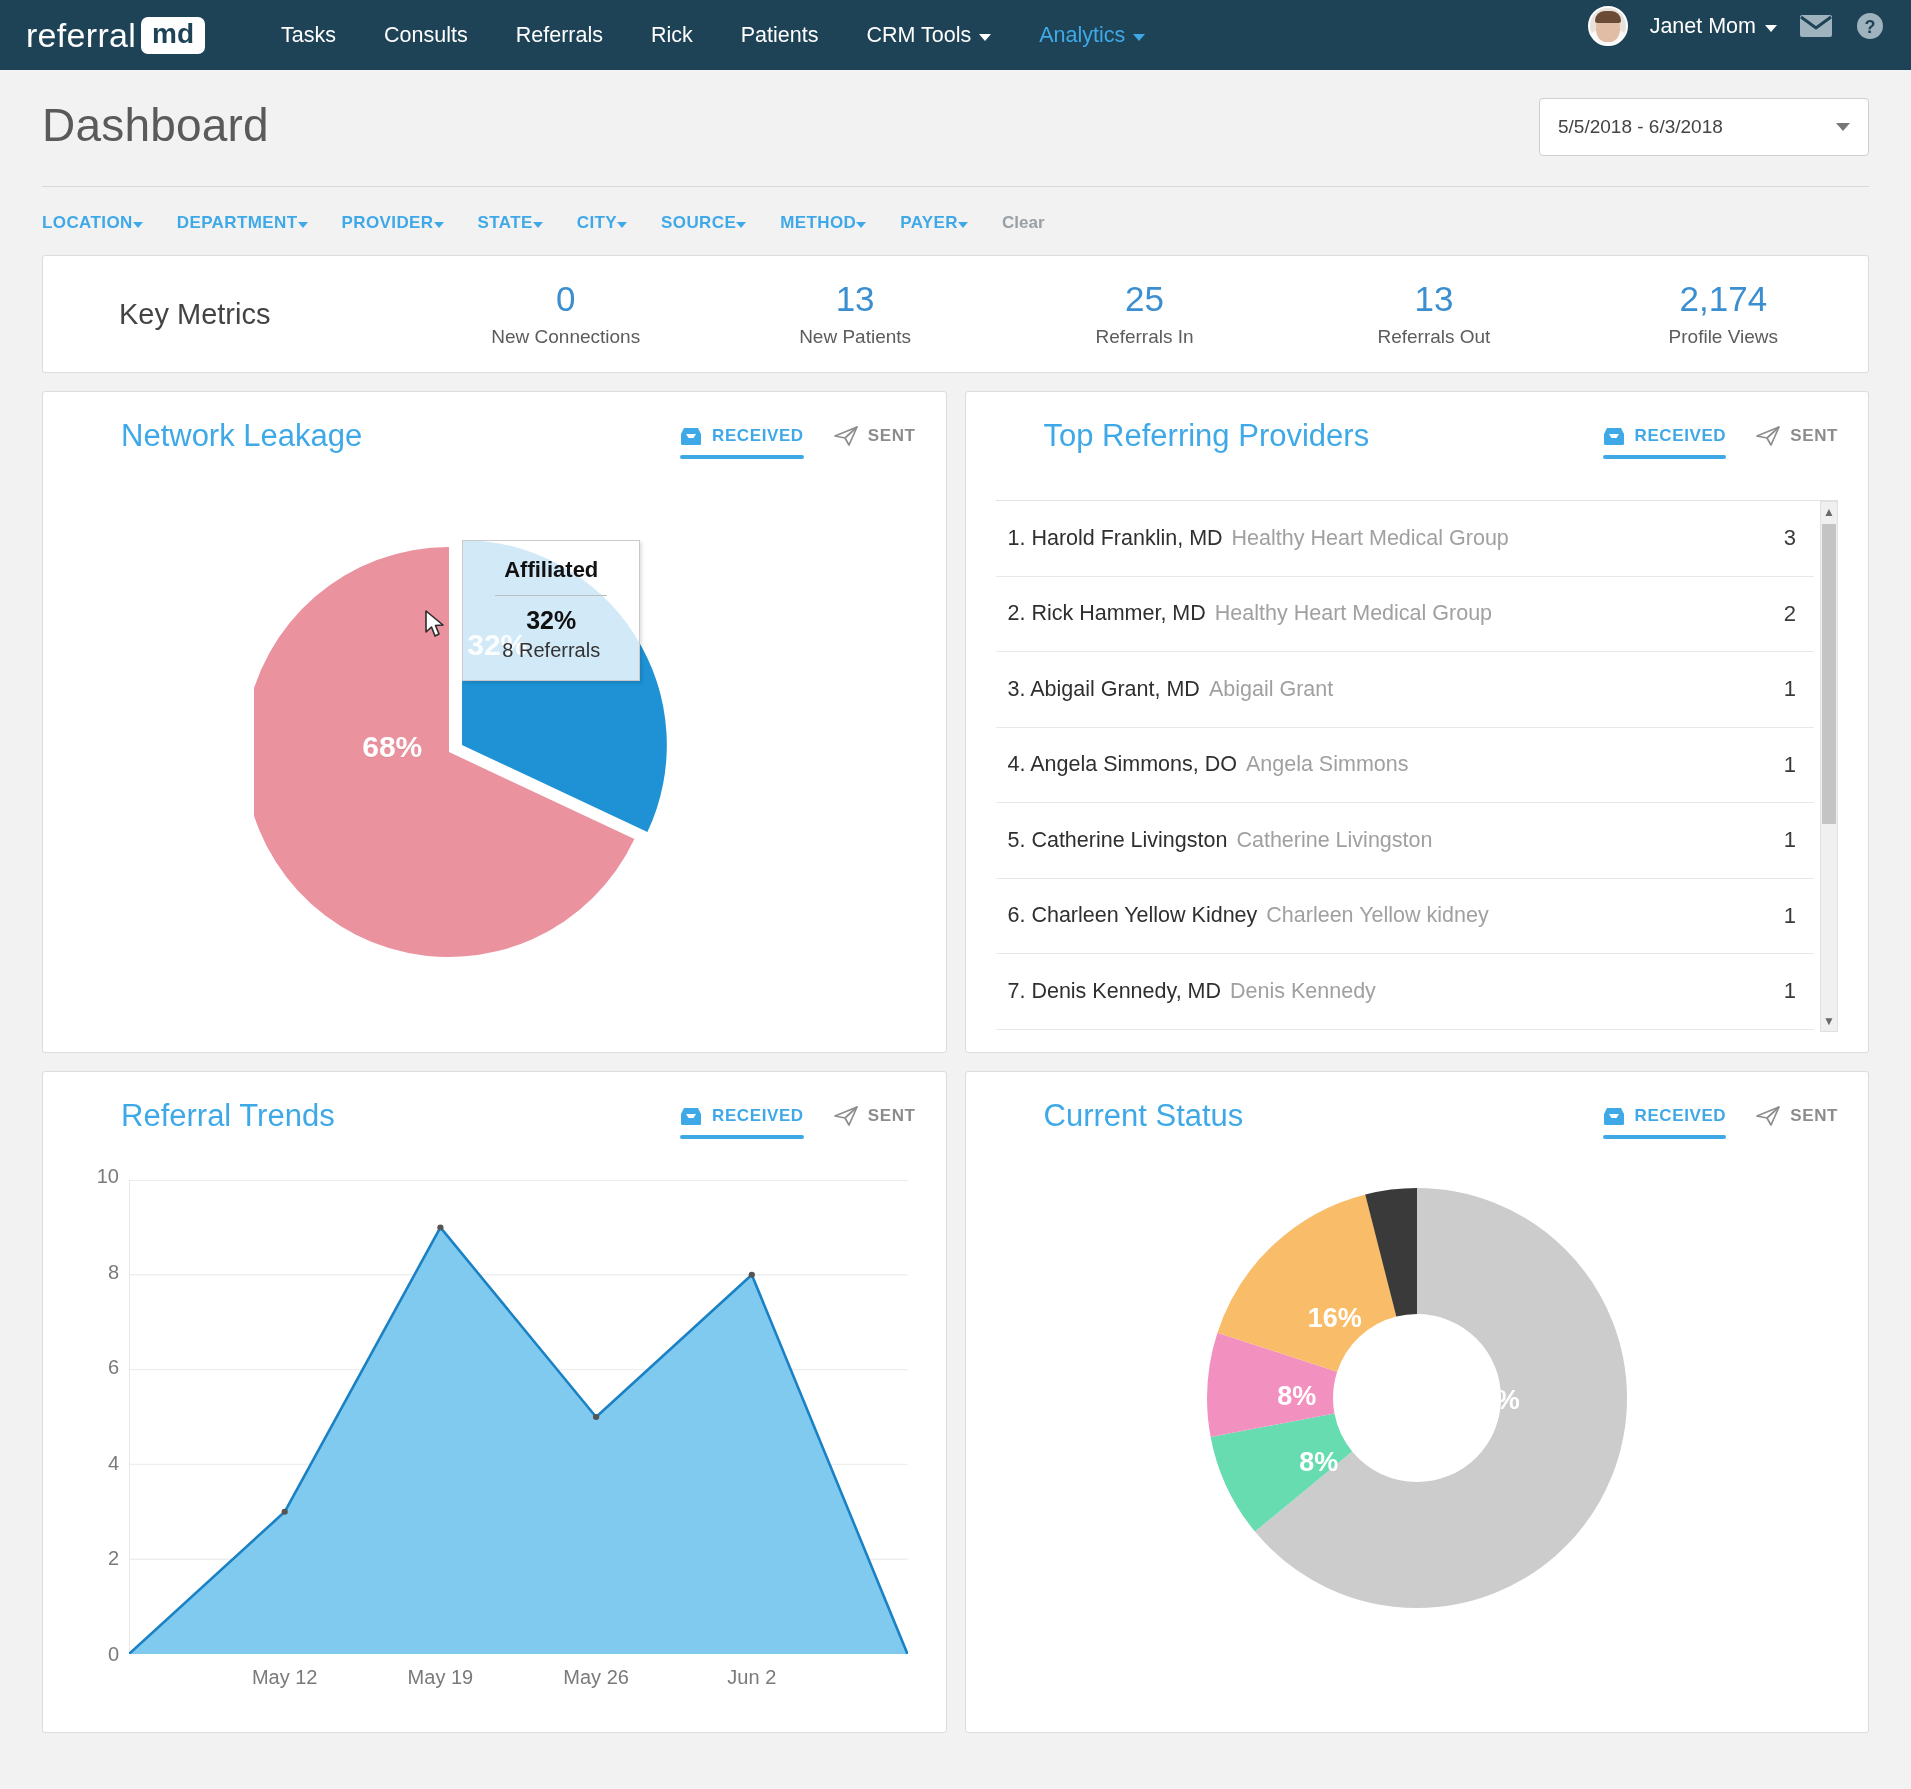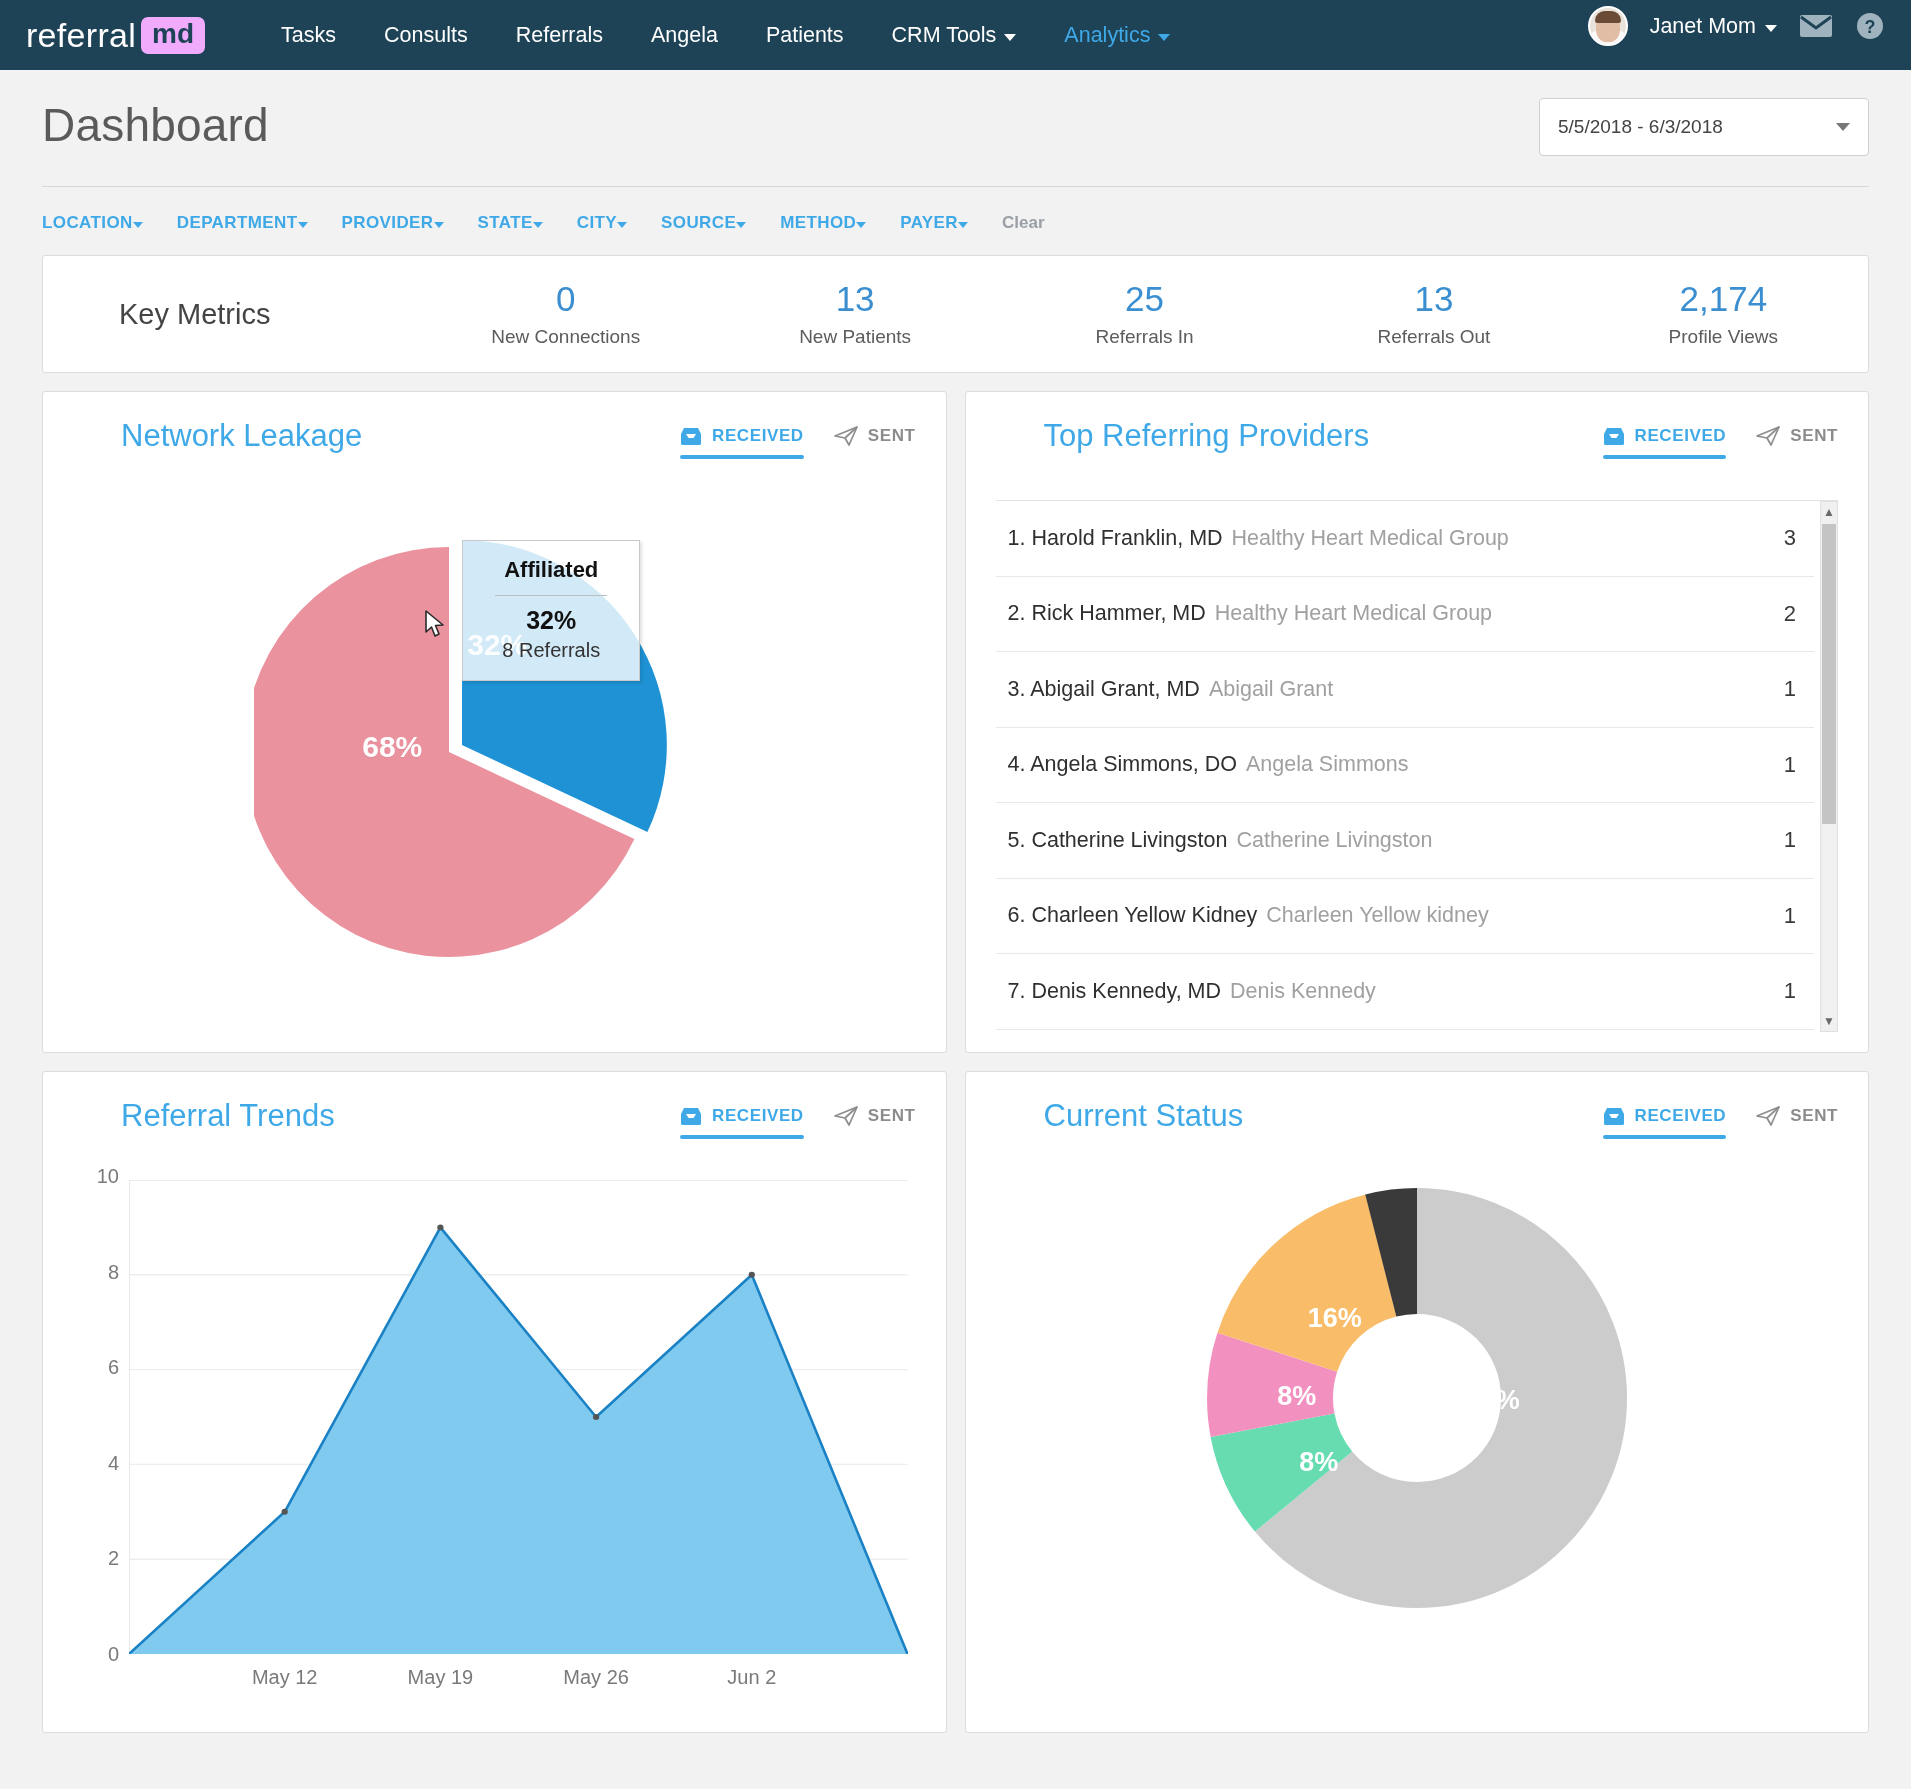--- a/index.html
+++ b/index.html
@@ -16,21 +16,21 @@
     background: #1e4356;
     display: flex; align-items: center;
     padding: 0 26px;
     position: relative;
   }
   .brand { display: flex; align-items: center; margin-right: 52px; }
   .brand-referral {
     color: #ffffff; font-size: 34px; font-weight: 300; letter-spacing: .3px;
   }
   .brand-md {
-    background: #f0abfc; color: #1e4356;
+    background: #ffffff; color: #1e4356;
     font-size: 28px; font-weight: 600;
     border-radius: 7px;
     padding: 3px 11px 6px 11px;
     margin-left: 5px; line-height: 1;
   }
   .nav-links { display: flex; align-items: center; gap: 0; }
   .nav-link {
     color: #ffffff; font-size: 21.5px; font-weight: 400;
     padding: 0 24px; cursor: pointer; white-space: nowrap;
     display: flex; align-items: center; gap: 8px;
@@ -224,21 +224,21 @@
     <div class="nav-link">
       <span>Tasks</span>
     </div>
     <div class="nav-link">
       <span>Consults</span>
     </div>
     <div class="nav-link">
       <span>Referrals</span>
     </div>
     <div class="nav-link">
-      <span>Angela</span>
+      <span>Rick</span>
     </div>
     <div class="nav-link">
       <span>Patients</span>
     </div>
     <div class="nav-link">
       <span>CRM Tools</span>
       <span class="caret-d"></span>
     </div>
     <div class="nav-link active">
       <span>Analytics</span>

